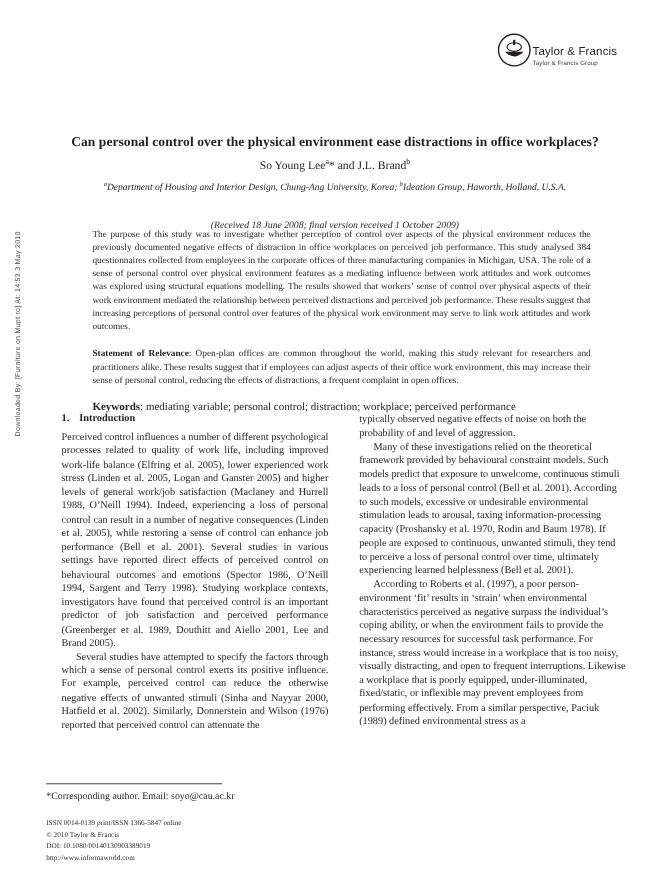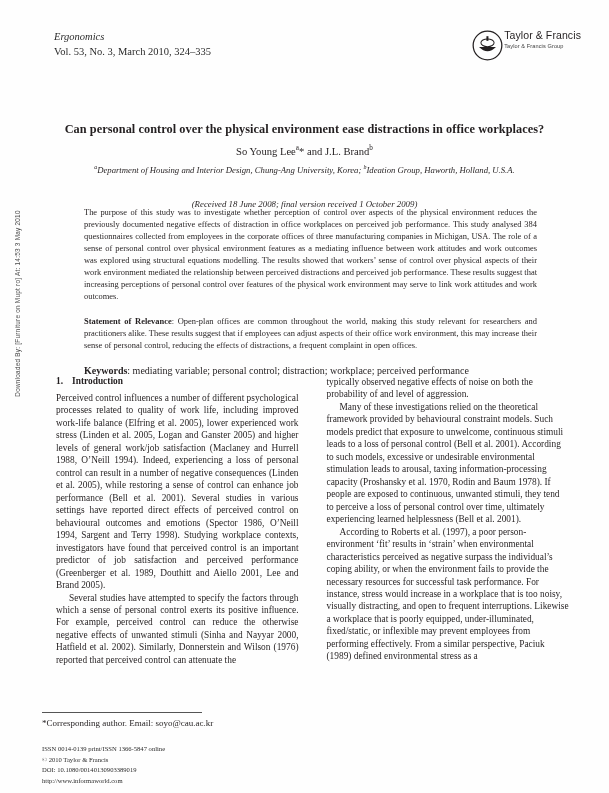--- a/index.html
+++ b/index.html
@@ -51,24 +51,24 @@
     color: #2b2b2b;
   }
   .journal-issue {
     font-size: 10.5px;
     color: #2b2b2b;
     margin-top: 1px;
   }
 
   .publisher-logo {
     position: absolute;
-    right: 28px;
+    right: 48px;
     top: 30px;
     display: flex;
-    align-items: flex-start;
+    align-items: flex-end;
     gap: 1px;
   }
   .logo-mark {
     width: 31px;
     height: 31px;
     flex: 0 0 31px;
   }
   .logo-text {
     line-height: 1.1;
   }
@@ -214,24 +214,20 @@
     color: #2b2b2b;
   }
 </style>
 </head>
 <body>
 
 <div class="page">
 
   <div class="download-stamp">Downloaded By: [Furniture on Mupt ro] At: 14:53 3 May 2010</div>
 
-  <div class="masthead">
-    <div class="journal-name">Ergonomics</div>
-    <div class="journal-issue">Vol. 53, No. 3, March 2010, 324–335</div>
-  </div>
 
   <div class="publisher-logo">
     <svg class="logo-mark" viewBox="0 0 40 40">
       <circle cx="20" cy="20" r="18.5" fill="none" stroke="#231f20" stroke-width="1.6"></circle>
       <ellipse cx="20" cy="16.5" rx="8.5" ry="5" fill="none" stroke="#231f20" stroke-width="1.3"></ellipse>
       <path d="M9 22 Q20 33 31 22 Z" fill="#231f20"></path>
       <rect x="18.6" y="8" width="2.6" height="6" fill="#231f20"></rect>
     </svg>
     <div class="logo-text">
       <div class="logo-title">Taylor &amp; Francis</div>

